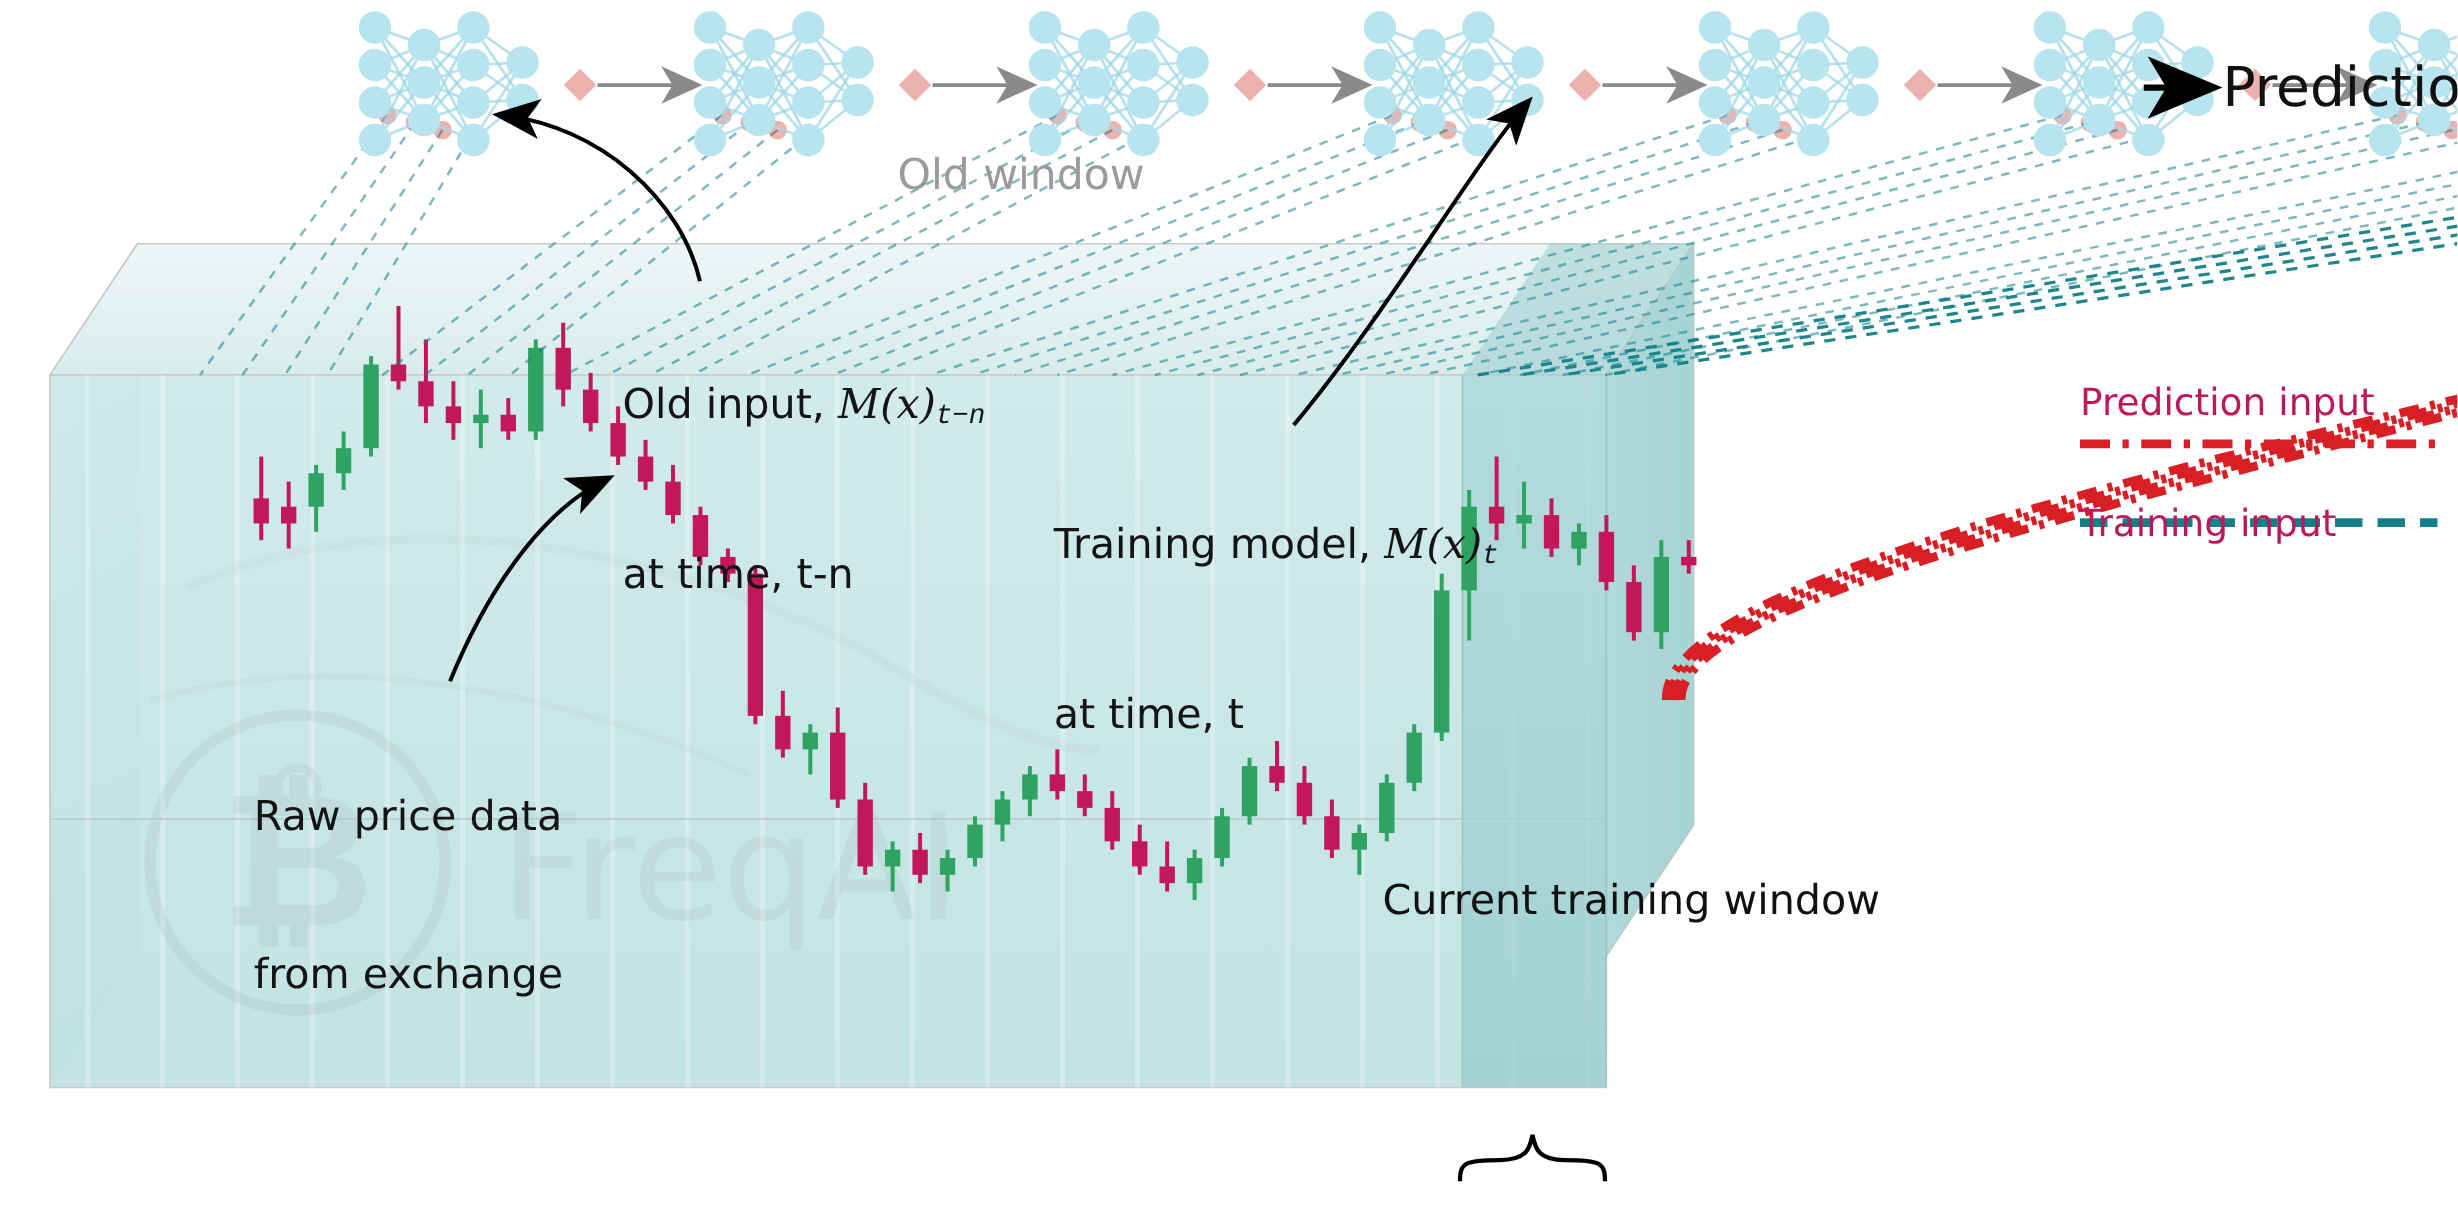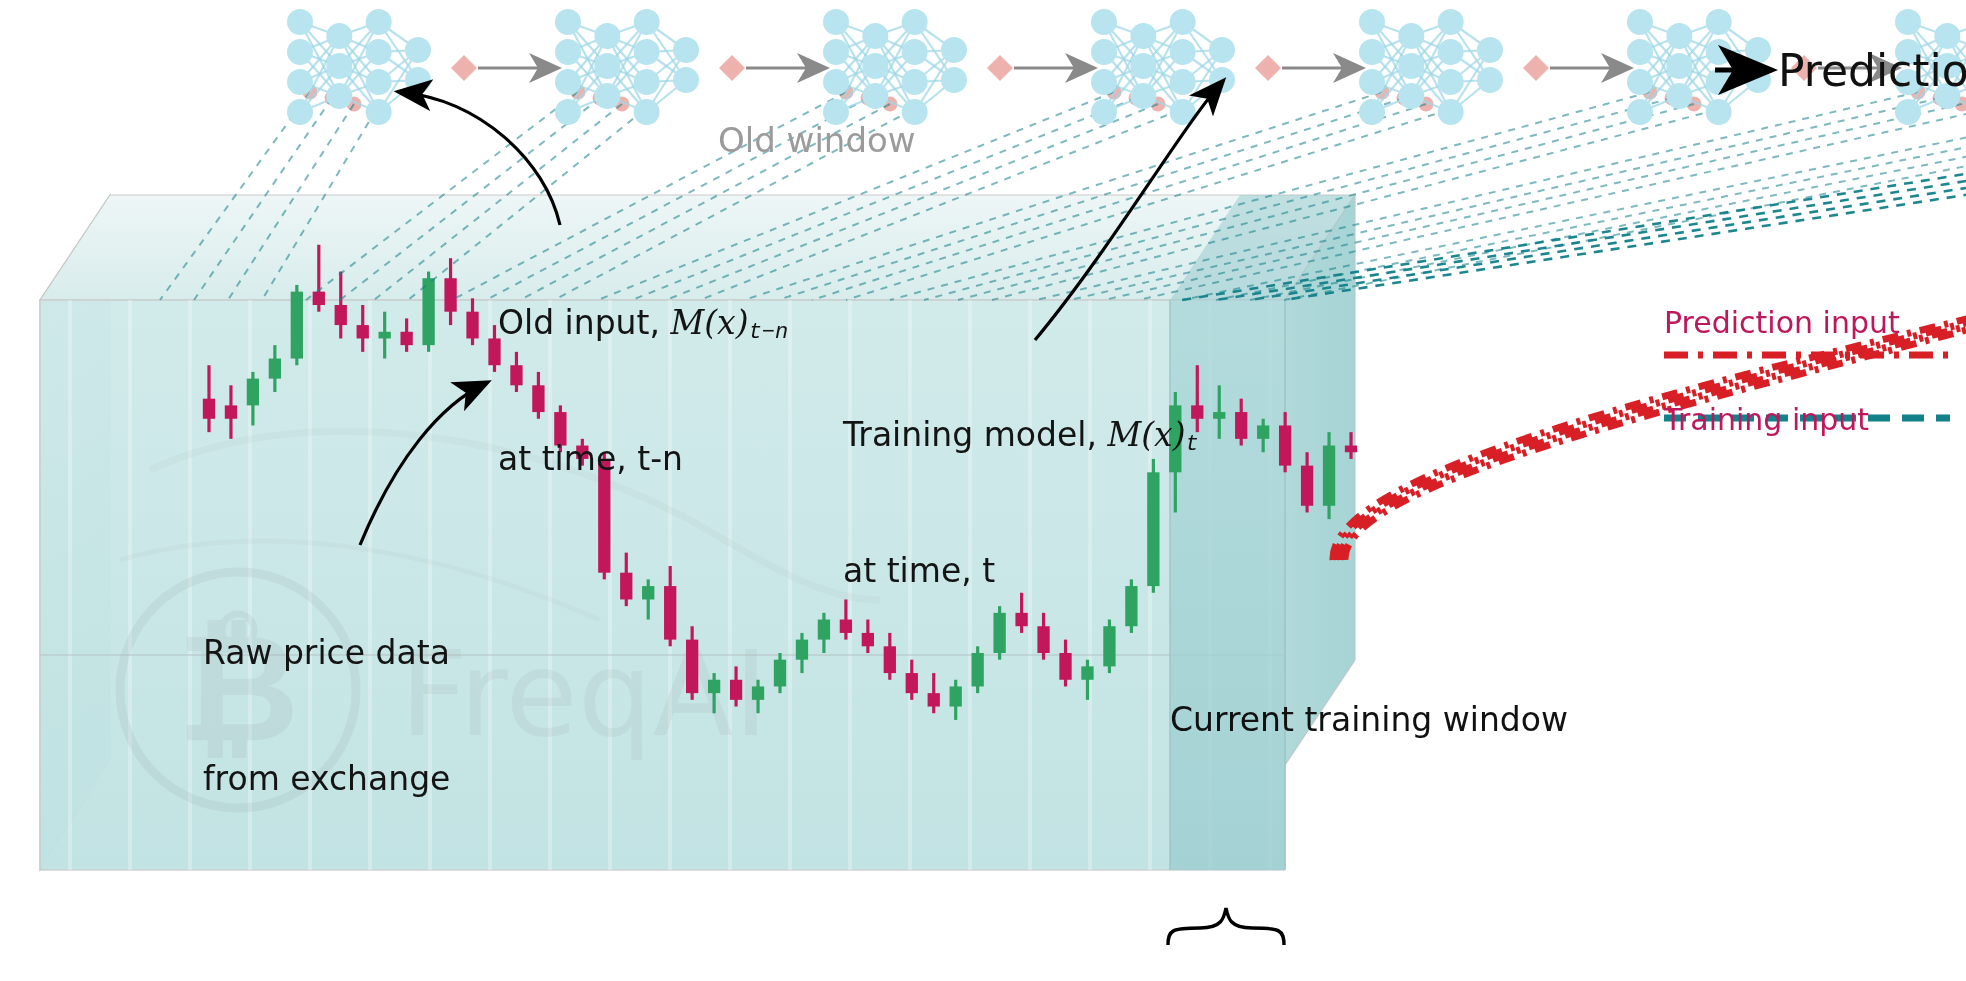--- a/index.html
+++ b/index.html
@@ -751,18 +751,18 @@
   <div class="txt annot" style="left:843px;top:330px;">
     <div><span>Training model, </span><span class="mathit">M</span><span class="mathit">(x)</span><span class="mathsub">t</span></div>
     <div>at time, t</div>
   </div>
 
   <div class="txt annot" style="left:203px;top:548px;">
     <div>Raw price data</div>
     <div>from exchange</div>
   </div>
 
-  <div class="txt ctw" style="left:1170px;top:700px;">Current training window</div>
+  <div class="txt ctw" style="left:1106px;top:700px;">Current training window</div>
 
   <div class="txt legtxt" style="left:1664px;top:305px;">Prediction input</div>
   <div class="txt legtxt" style="left:1664px;top:388px;margin-top:14px;">Training input</div>
 
 </div>
 
 </body></html>

